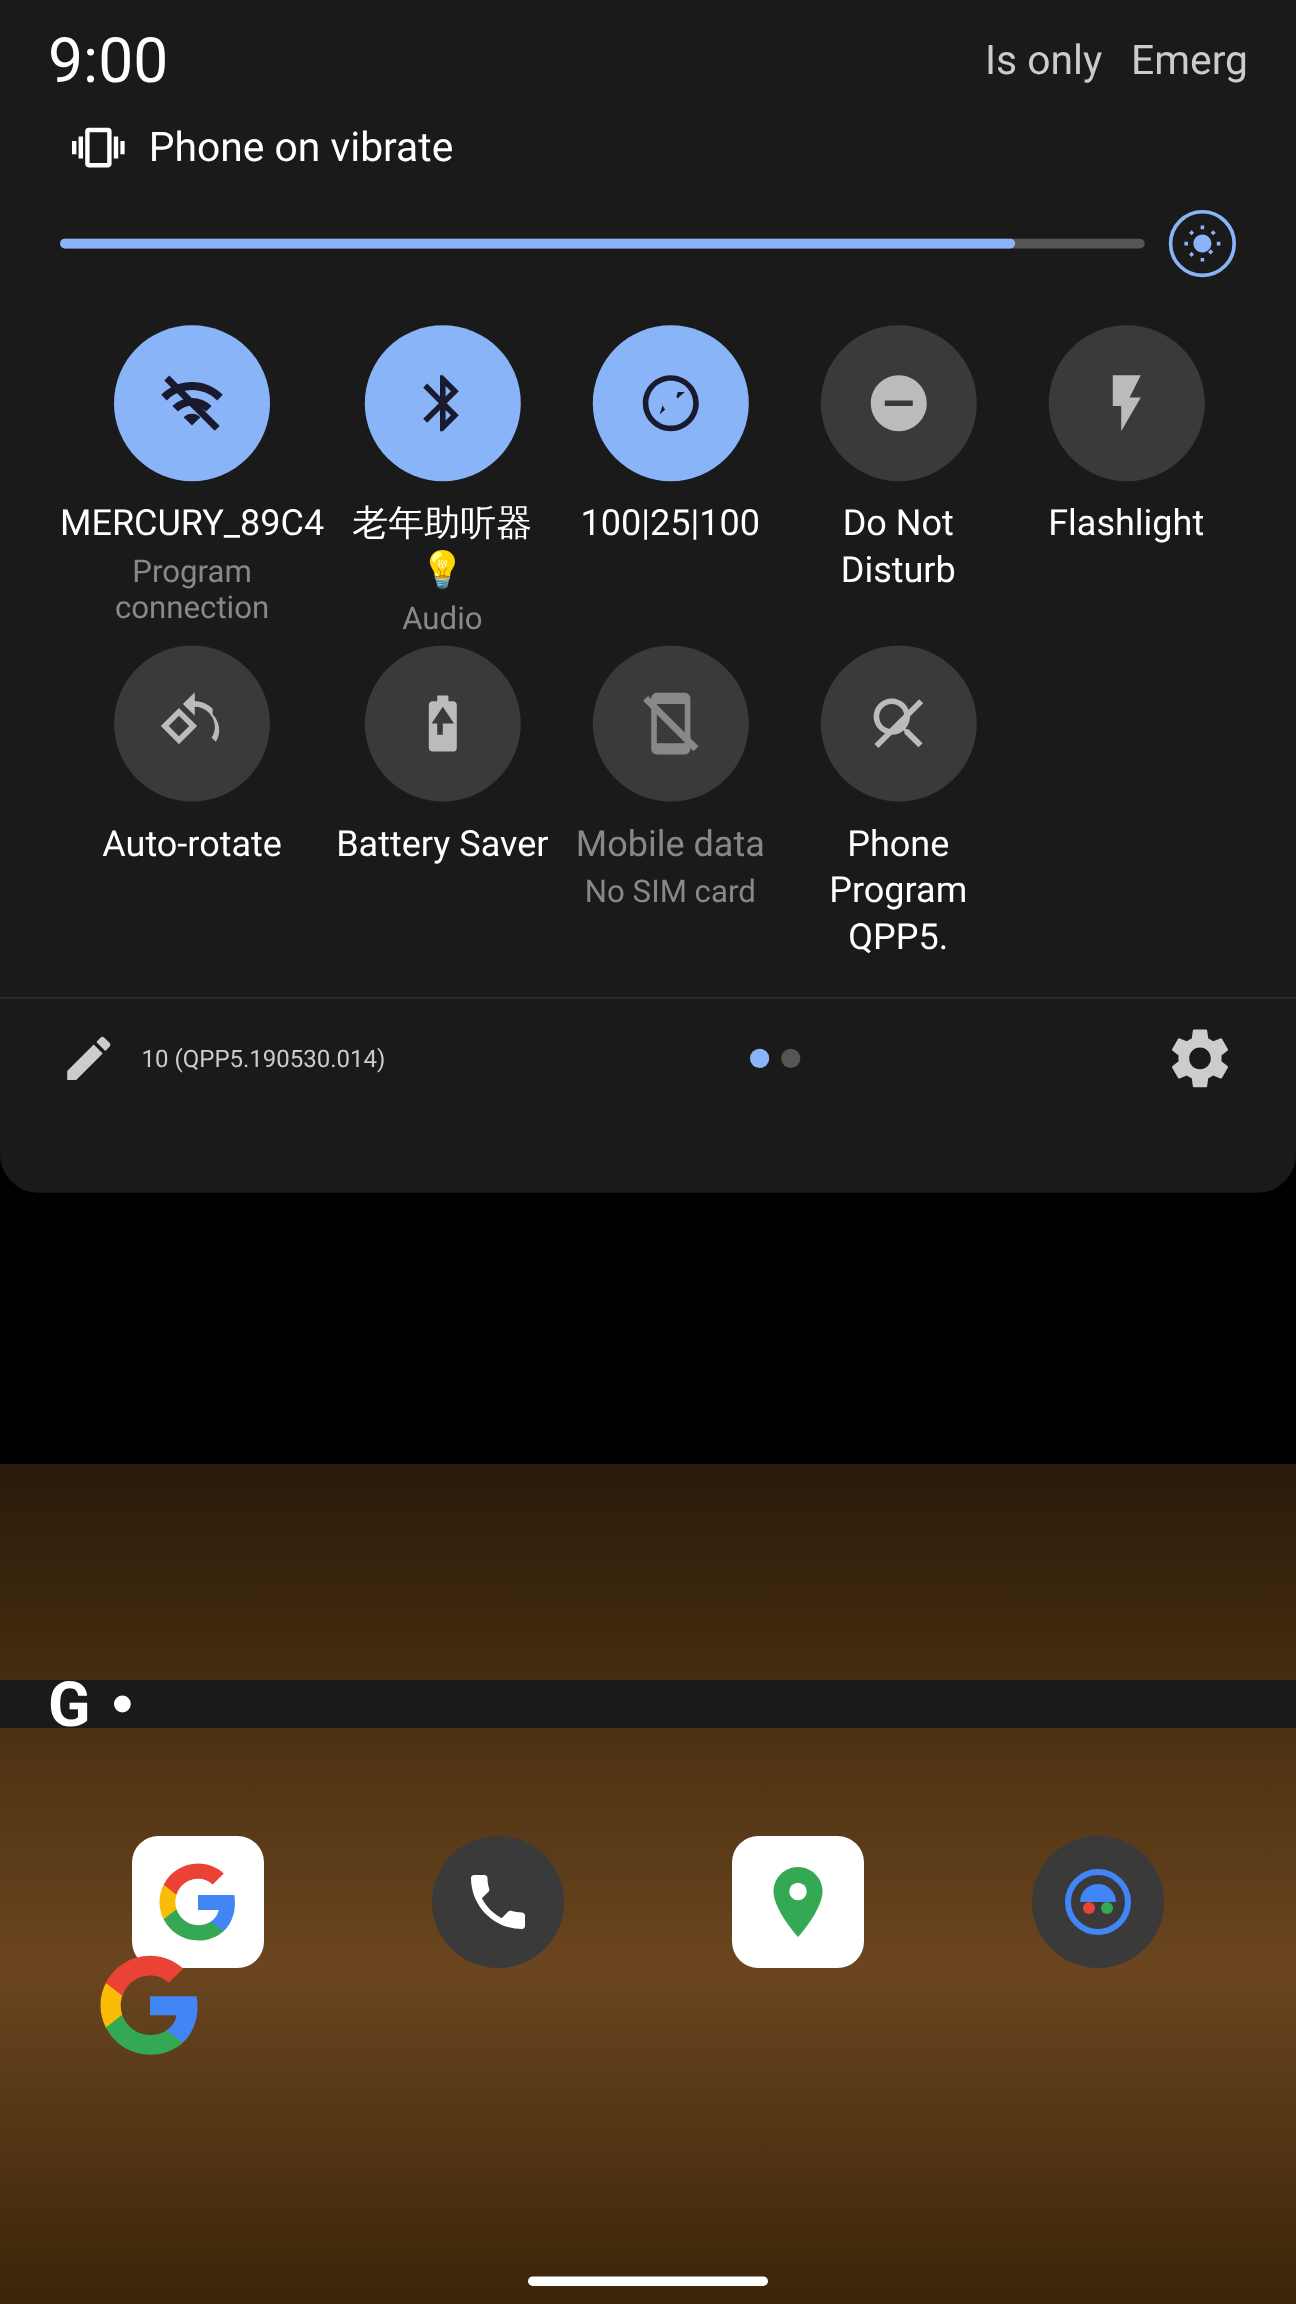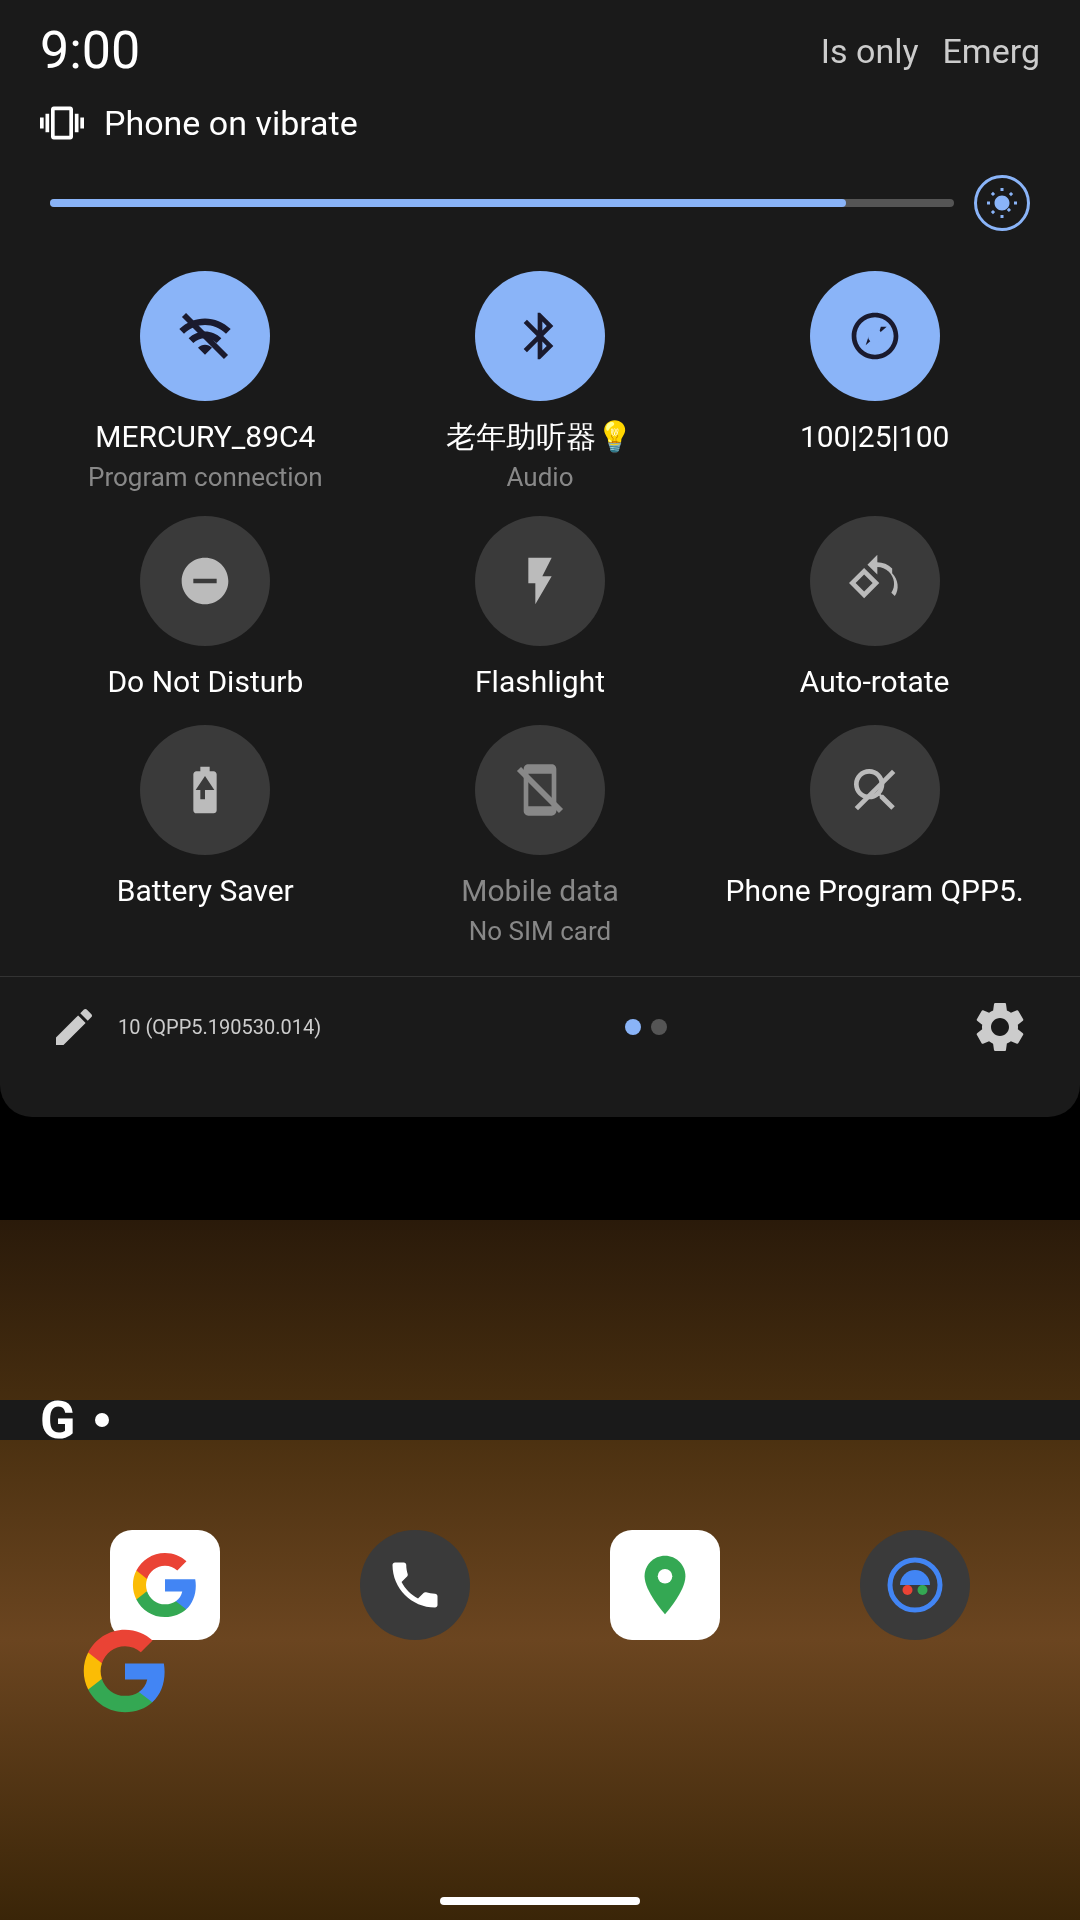--- a/index.html
+++ b/index.html
@@ -27,21 +27,21 @@
 
     
     .qs-panel {
       position: absolute;
       top: 0;
       left: 0;
       width: 1080px;
       background: #1a1a1a;
       border-radius: 0 0 32px 32px;
       z-index: 10;
-      padding-bottom: 40px;
+      padding-bottom: 62px;
     }
 
     
     .status-bar {
       display: flex;
       align-items: center;
       justify-content: space-between;
       padding: 20px 40px 10px 40px;
       color: #fff;
     }
@@ -52,20 +52,21 @@
       color: #fff;
     }
 
     
     .notif-bar {
       display: flex;
       align-items: center;
       justify-content: space-between;
       padding: 10px 40px;
       color: #fff;
+      margin-left: 20px;
     }
 
     .notif-left {
       display: flex;
       align-items: center;
       gap: 20px;
       font-size: 36px;
     }
 
     .notif-right {
@@ -108,22 +109,22 @@
       display: flex;
       align-items: center;
       justify-content: center;
       color: #8ab4f8;
       font-size: 24px;
     }
 
     
     .tiles-grid {
       display: grid;
-      grid-template-columns: repeat(3, 1fr);
-      gap: 24px;
+      grid-template-columns: repeat(5, 1fr);
+      gap: 7px;
       padding: 10px 50px 30px 50px;
     }
 
     .tile {
       display: flex;
       flex-direction: column;
       align-items: center;
       gap: 16px;
       cursor: pointer;
     }

